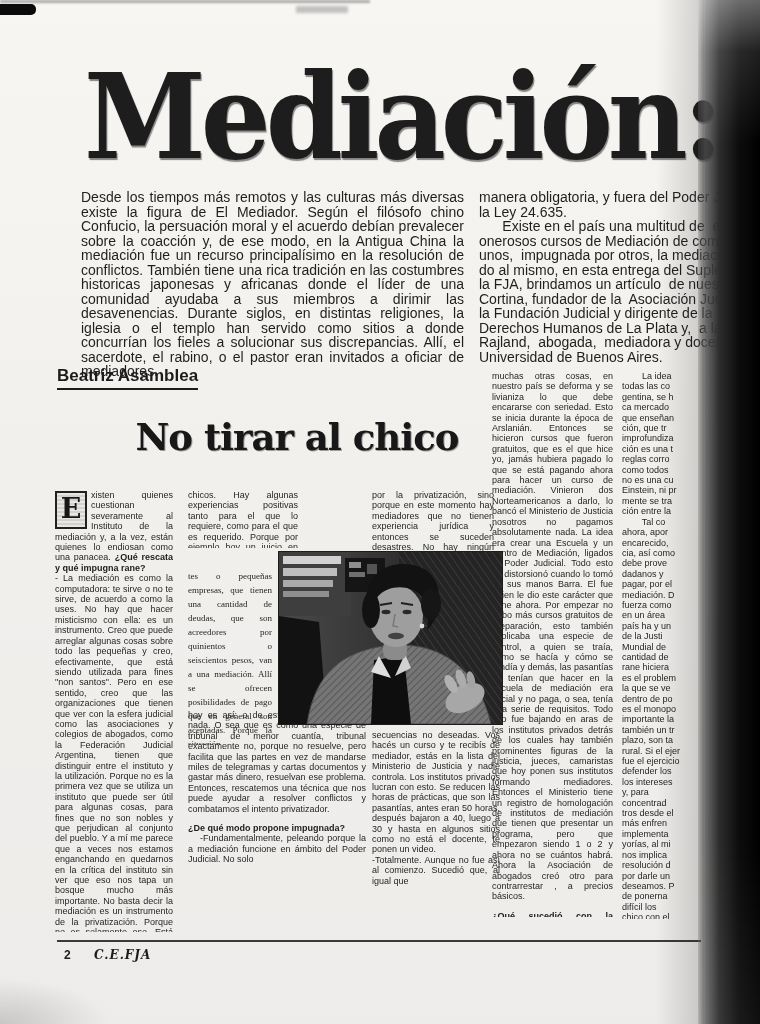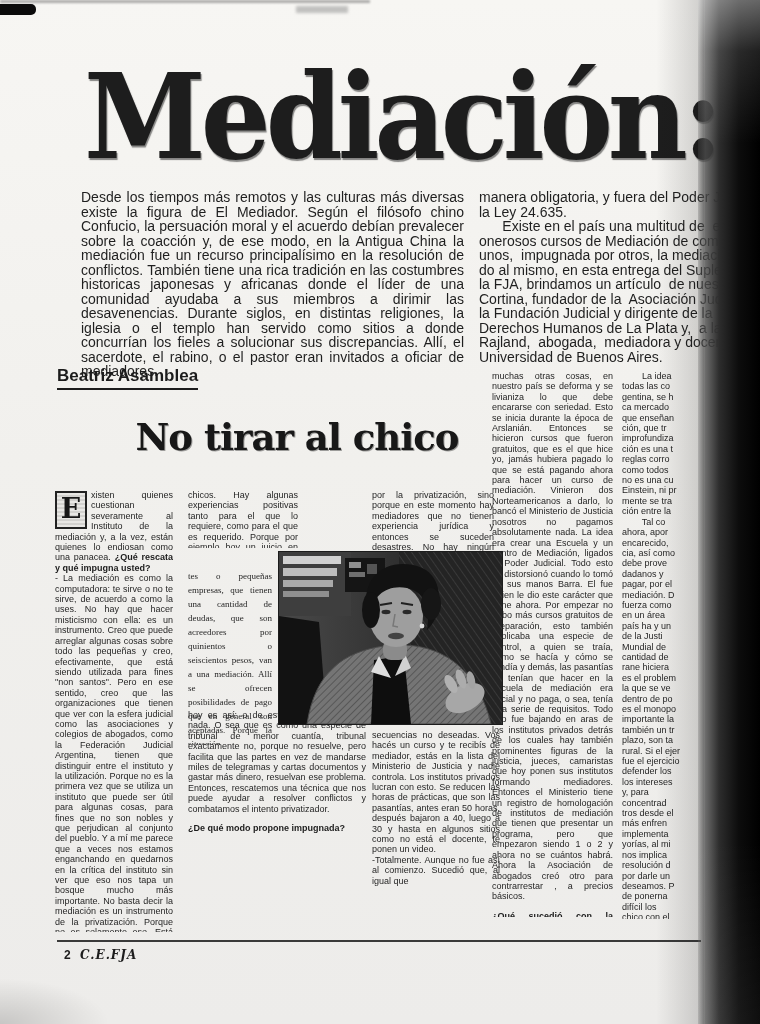--- a/index.html
+++ b/index.html
@@ -54,21 +54,21 @@
     background:repeating-linear-gradient(180deg,#e8e7e4 0,#e8e7e4 2px,#bdbcb9 3px,#e8e7e4 4px);
     font-family:"DejaVu Serif",serif;font-weight:bold;font-size:27px;line-height:32px;
     text-align:center;color:#171717;}
   
   .photo{position:absolute;left:278px;top:551px;width:223px;height:172px;z-index:5;
     border:1px solid #1e1e1e;background:#2c2c2c;filter:grayscale(1) contrast(1.02);}
   .photo svg{display:block;width:100%;height:100%;}
   
   .footer-rule{position:absolute;left:57px;top:940px;width:644px;height:2px;background:#3a3a3a;}
   .footer-page{position:absolute;left:64px;top:948px;font-size:12px;font-weight:bold;color:#1d1d1d;}
-  .footer-brand{position:absolute;left:80px;top:948px;font-family:"DejaVu Serif",serif;
+  .footer-brand{position:absolute;left:94px;top:948px;font-family:"DejaVu Serif",serif;
     font-style:italic;font-weight:bold;font-size:12px;letter-spacing:1px;color:#1d1d1d;}
 </style>
 </head>
 <body>
 
 <div id="page">
 
   <div class="masthead">Mediación: Z</div>
 
   <div class="intro intro-left">
@@ -87,30 +87,31 @@
 Rajland,  abogada,  mediadora y docente de Teo
 Universidad de Buenos Aires.</div>
 
   <div class="byline">Beatriz Asamblea</div>
 
   <div class="art-title">
     <div>No tirar al chico</div>
   </div>
 
   <div class="bcol col1">
-    <p><span class="dropcap">E</span><span>xisten quienes cuestionan severamente al Instituto de la mediación y, a la vez, están quienes lo endiosan como una panacea.</span> <strong class="q">¿Qué rescata y qué impugna usted?</strong></p>
+    <p><span class="dropcap">E</span><span>xisten quienes cuestionan severamente al Instituto de la mediación y, a la vez, están quienes lo endiosan como una panacea.</span> <strong class="q">¿Qué rescata y qué impugna rane?</strong></p>
     <p>- La mediación es como la computadora: te sirve o no te sirve, de acuerdo a como la uses. No hay que hacer misticismo con ella: es un instrumento. Creo que puede arreglar algunas cosas sobre todo las pequeñas y creo, efectivamente, que está siendo utilizada para fines "non santos". Pero en ese sentido, creo que las organizaciones que tienen que ver con la esfera judicial como las asociaciones y colegios de abogados, como la Federación Judicial Argentina, tienen que distinguir entre el instituto y la utilización. Porque no es la primera vez que se utiliza un instituto que puede ser útil para algunas cosas, para fines que no son nobles y que perjudican al conjunto del pueblo. Y a mí me parece que a veces nos estamos enganchando en quedarnos en la crítica del instituto sin ver que eso nos tapa un bosque mucho más importante. No basta decir la mediación es un instrumento de la privatización. Porque no es solamente eso. Está siendo utilizada en este plan como un instrumento que puede serles apto para la privatización de la justicia, pero al mismo tiempo tenemos que rescatar técnicas que pueden servir para resolver conflictos.</p>
 
   </div>
 
   <div class="bcol col2top">chicos. Hay algunas experiencias positivas tanto para el que lo requiere, como para el que es requerido. Porque por ejemplo hoy un juicio en sede judicial, digamos por mil pesos es un engorro y muchos comercian-</div>
   <div class="bcol col2beside">tes o pequeñas empresas, que tienen una cantidad de deudas, que son acreedores por quinientos o seiscientos pesos, van a una mediación. Allí se ofrecen posibilidades de pago que en general son aceptadas. Porque la situación</div>
   <div class="bcol col2below">
     <p>hoy es así: o de este modo o no cobro nada. O sea que es como una especie de tribunal de menor cuantía, tribunal exactamente no, porque no resuelve, pero facilita que las partes en vez de mandarse miles de telegramas y cartas documentos y gastar más dinero, resuelvan ese problema. Entonces, rescatemos una técnica que nos puede ayudar a resolver conflictos y combatamos el intento privatizador.</p>
     <p class="gap q">¿De qué modo propone impugnada?</p>
+    <p class="ind">-Fundamentalmente, peleando porque la a mediación funcione en ámbito del Poder Judicial. No solo</p>
   </div>
 
   <div class="bcol col3top">por la privatización, sino porque en este momento hay mediadores que no tienen experiencia jurídica y entonces se suceden desastres. No hay ningún control sobre cómo se está haciendo esto y pueden existir con-</div>
   <div class="bcol col3below">
     <p>secuencias no deseadas. Vos hacés un curso y te recibís de mediador, estás en la lista del Ministerio de Justicia y nadie controla. Los institutos privados lucran con esto. Se reducen las horas de prácticas, que son las pasantías, antes eran 50 horas, después bajaron a 40, luego a 30 y hasta en algunos sitios como no está el docente, te ponen un video.</p>
     <p>-Totalmente. Aunque no fue así al comienzo. Sucedió que, al igual que</p>
   </div>
 
   <div class="bcol col4">
     <p>muchas otras cosas, en nuestro país se deforma y se livianiza lo que debe encararse con seriedad. Esto se inicia durante la época de Arslanián. Entonces se hicieron cursos que fueron gratuitos, que es el que hice yo, jamás hubiera pagado lo que se está pagando ahora para hacer un curso de mediación. Vinieron dos Norteamericanos a darlo, lo bancó el Ministerio de Justicia nosotros no pagamos absolutamente nada. La idea era crear una Escuela y un centro de Mediación, ligados al Poder Judicial. Todo esto se distorsionó cuando lo tomó en sus manos Barra. El fue quien le dio este carácter que tiene ahora. Por empezar no hubo más cursos gratuitos de preparación, esto también implicaba una especie de control, a quien se traía, cómo se hacía y cómo se rendía y demás, las pasantías se tenían que hacer en la escuela de mediación era oficial y no paga, o sea, tenía una serie de requisitos. Todo eso fue bajando en aras de los institutos privados detrás de los cuales hay también prominentes figuras de la justicia, jueces, camaristas que hoy ponen sus institutos formando mediadores. Entonces el Ministerio tiene un registro de homologación de institutos de mediación que tienen que presentar un programa, pero que empezaron siendo 1 o 2 y ahora no se cuántos habrá. Ahora la Asociación de abogados creó otro para contrarrestar , a precios básicos.</p>

